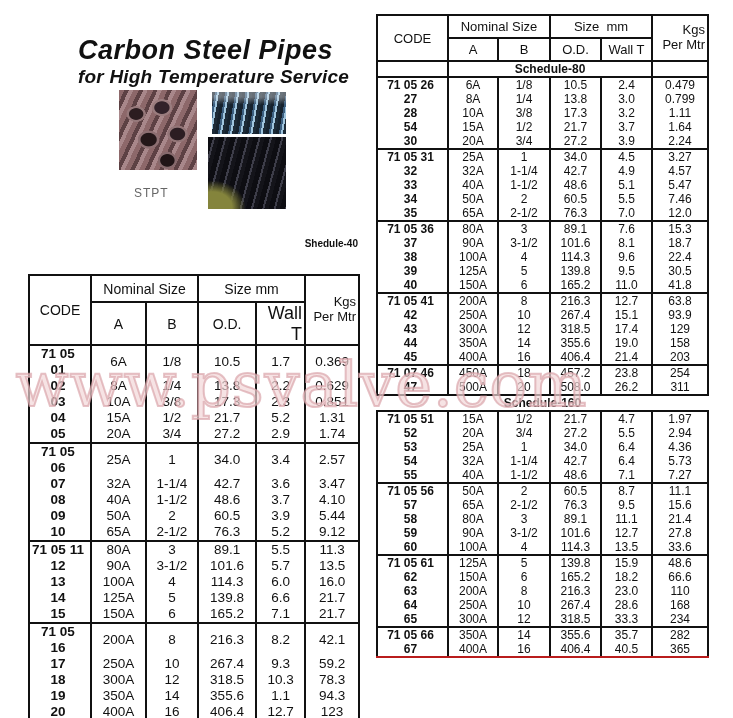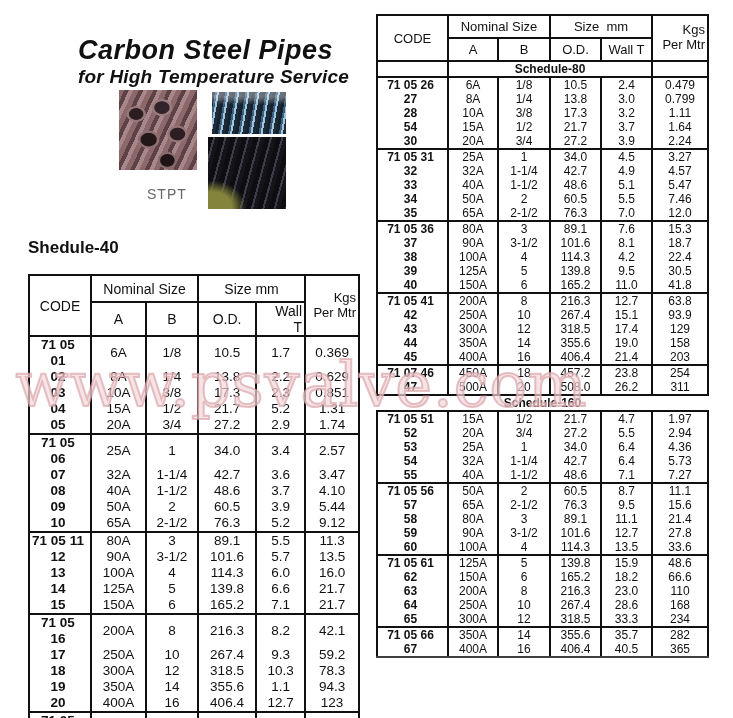--- a/index.html
+++ b/index.html
@@ -32,49 +32,49 @@
       linear-gradient(180deg, rgba(255,255,255,0.35) 0 12%, rgba(0,0,0,0) 30%),
       repeating-linear-gradient(100deg, #16222e 0 3px, #3c5f80 3px 5px, #9fc4dd 5px 7px, #1d2b38 7px 10px);
   }
   #photo3 {
     left:208px; top:137px; width:78px; height:72px;
     background:
       radial-gradient(55px 45px at 6% 98%, #84843c 0 35%, rgba(0,0,0,0) 60%),
       repeating-linear-gradient(105deg, #0d0d12 0 5px, #3d3d49 5px 7px, #14141a 7px 11px);
   }
   .photo-caption {
-    position:absolute; left:147px; top:186px;
-    font-size:14px; letter-spacing:1px; color:#666;
+    position:absolute; left:134px; top:186px;
+    font-size:12px; letter-spacing:1px; color:#666;
   }
 
   
   .sched40-heading {
     position:absolute; left:28px; top:238px; width:330px;
-    text-align:left; font-size:17px; font-weight:bold;
+    text-align:right; font-size:10px; font-weight:bold;
   }
 
   
   table { border-collapse:collapse; table-layout:fixed; }
   th, td {
     border-left:2px solid #111; border-right:2px solid #111;
     padding:0 2px; text-align:center; overflow:hidden;
   }
   thead tr:first-child th { border-top:2px solid #111; }
   thead th { border-bottom:2px solid #111; font-weight:normal; }
   tbody tr.group-start td { border-top:2px solid #111; }
-  tbody tr:last-child td { border-bottom:2px solid #404040; }
+  tbody tr:last-child td { border-bottom:2px solid #b91c1c; }
   td.code { text-align:center; font-weight:bold; padding-right:6px; }
   .two-line { white-space:pre-line; line-height:1.15;text-align:right; }
 
   
   #left-table { position:absolute; left:28px; top:274px; width:330px; }
   #left-table th { font-size:14px; height:25px; }
   #left-table td { font-size:13.5px; height:16px; line-height:16px; }
   #left-table .two-line { font-size:13px; }
-  #left-table th.wall-h { font-size:14px; }
+  #left-table th.wall-h { font-size:18px; }
 
   
   #right-table { position:absolute; left:376px; top:14px; width:331px; }
   #right-table th { font-size:13px; height:21px; }
   #right-table td { font-size:12px; height:14px; line-height:14px; }
 
   
   td.section-inner { font-weight:bold; font-size:13.5px; height:20px; }
   td.section-side  { height:20px; }
   td.section-full  {
@@ -432,21 +432,21 @@
           <td>3-1/2</td>
           <td>101.6</td>
           <td>8.1</td>
           <td>18.7</td>
         </tr>
         <tr>
           <td class="code">38</td>
           <td>100A</td>
           <td>4</td>
           <td>114.3</td>
-          <td>4.2</td>
+          <td>9.6</td>
           <td>22.4</td>
         </tr>
         <tr>
           <td class="code">39</td>
           <td>125A</td>
           <td>5</td>
           <td>139.8</td>
           <td>9.5</td>
           <td>30.5</td>
         </tr>

